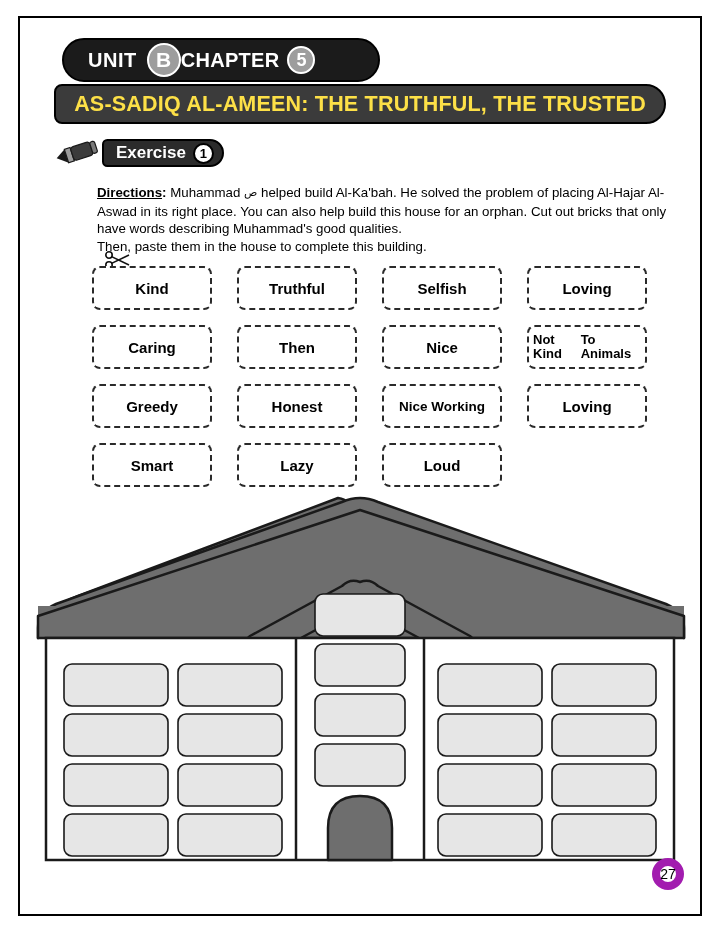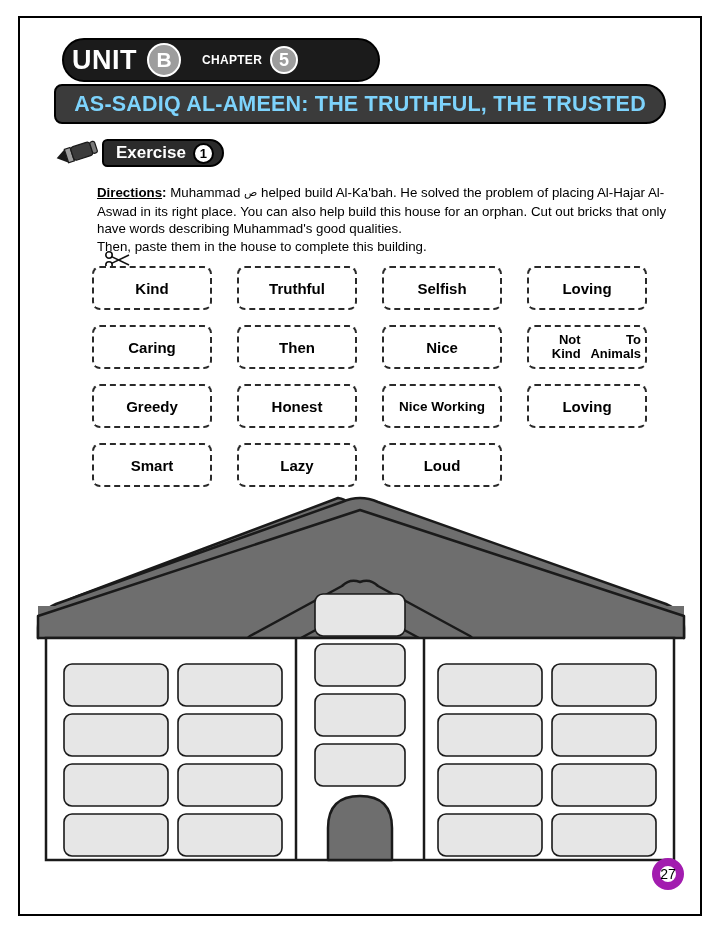--- a/index.html
+++ b/index.html
@@ -38,44 +38,44 @@
     width: 318px; height: 44px;
     background: #1b1b1b;
     border-radius: 22px 22px 22px 22px;
     border: 2px solid #000;
     box-sizing: border-box;
     display: flex;
     align-items: center;
   }
   .unit-bar .unit-word {
     color: #fff;
-    font-size: 27px;
+    font-size: 20px;
     font-weight: bold;
     letter-spacing: 0.5px;
-    margin-left: 8px;
+    margin-left: 24px;
   }
   .badge-circle {
     width: 34px; height: 34px;
     border-radius: 50%;
     background: #9d9d9d;
     border: 2px solid #fff;
     color: #fff;
     font-size: 21px;
     font-weight: bold;
     display: flex;
     align-items: center;
     justify-content: center;
     margin-left: 10px;
     box-sizing: border-box;
   }
   .unit-bar .chapter-word {
     color: #fff;
-    font-size: 12px;
-    font-weight: bold;
-    margin-left: 21px;
+    font-size: 20px;
+    font-weight: bold;
+    margin-left: 0;
     letter-spacing: 0.3px;
   }
   .badge-circle.small {
     width: 28px; height: 28px;
     font-size: 18px;
     margin-left: 8px;
   }
 
   .title-bar {
     position: absolute;
@@ -83,21 +83,21 @@
     width: 612px; height: 40px;
     background: #3b3b3b;
     border: 2px solid #000;
     border-radius: 8px 20px 20px 8px;
     box-sizing: border-box;
     display: flex;
     align-items: center;
     justify-content: center;
   }
   .title-bar .title-text {
-    color: #7dd3fc;
+    color: #fde047;
     font-size: 21.5px;
     font-weight: bold;
     letter-spacing: 0.2px;
     white-space: nowrap;
   }
 
   
   .exercise-row {
     position: absolute;
     left: 54px; top: 138px;
@@ -162,21 +162,21 @@
     grid-row-gap: 15px;
   }
   .brick {
     height: 44px;
     border: 2px dashed #2a2a2a;
     border-radius: 8px;
     background: #fff;
     display: flex;
     align-items: center;
     justify-content: center;
-    text-align: right;
+    text-align: left;
     font-size: 15px;
     font-weight: bold;
     line-height: 15px;
     box-sizing: border-box;
     padding: 0 4px;
   }
   .brick.two-line { font-size: 13px; line-height: 14px; }
   .brick.small { font-size: 13.5px; }
 
   .scissors {

